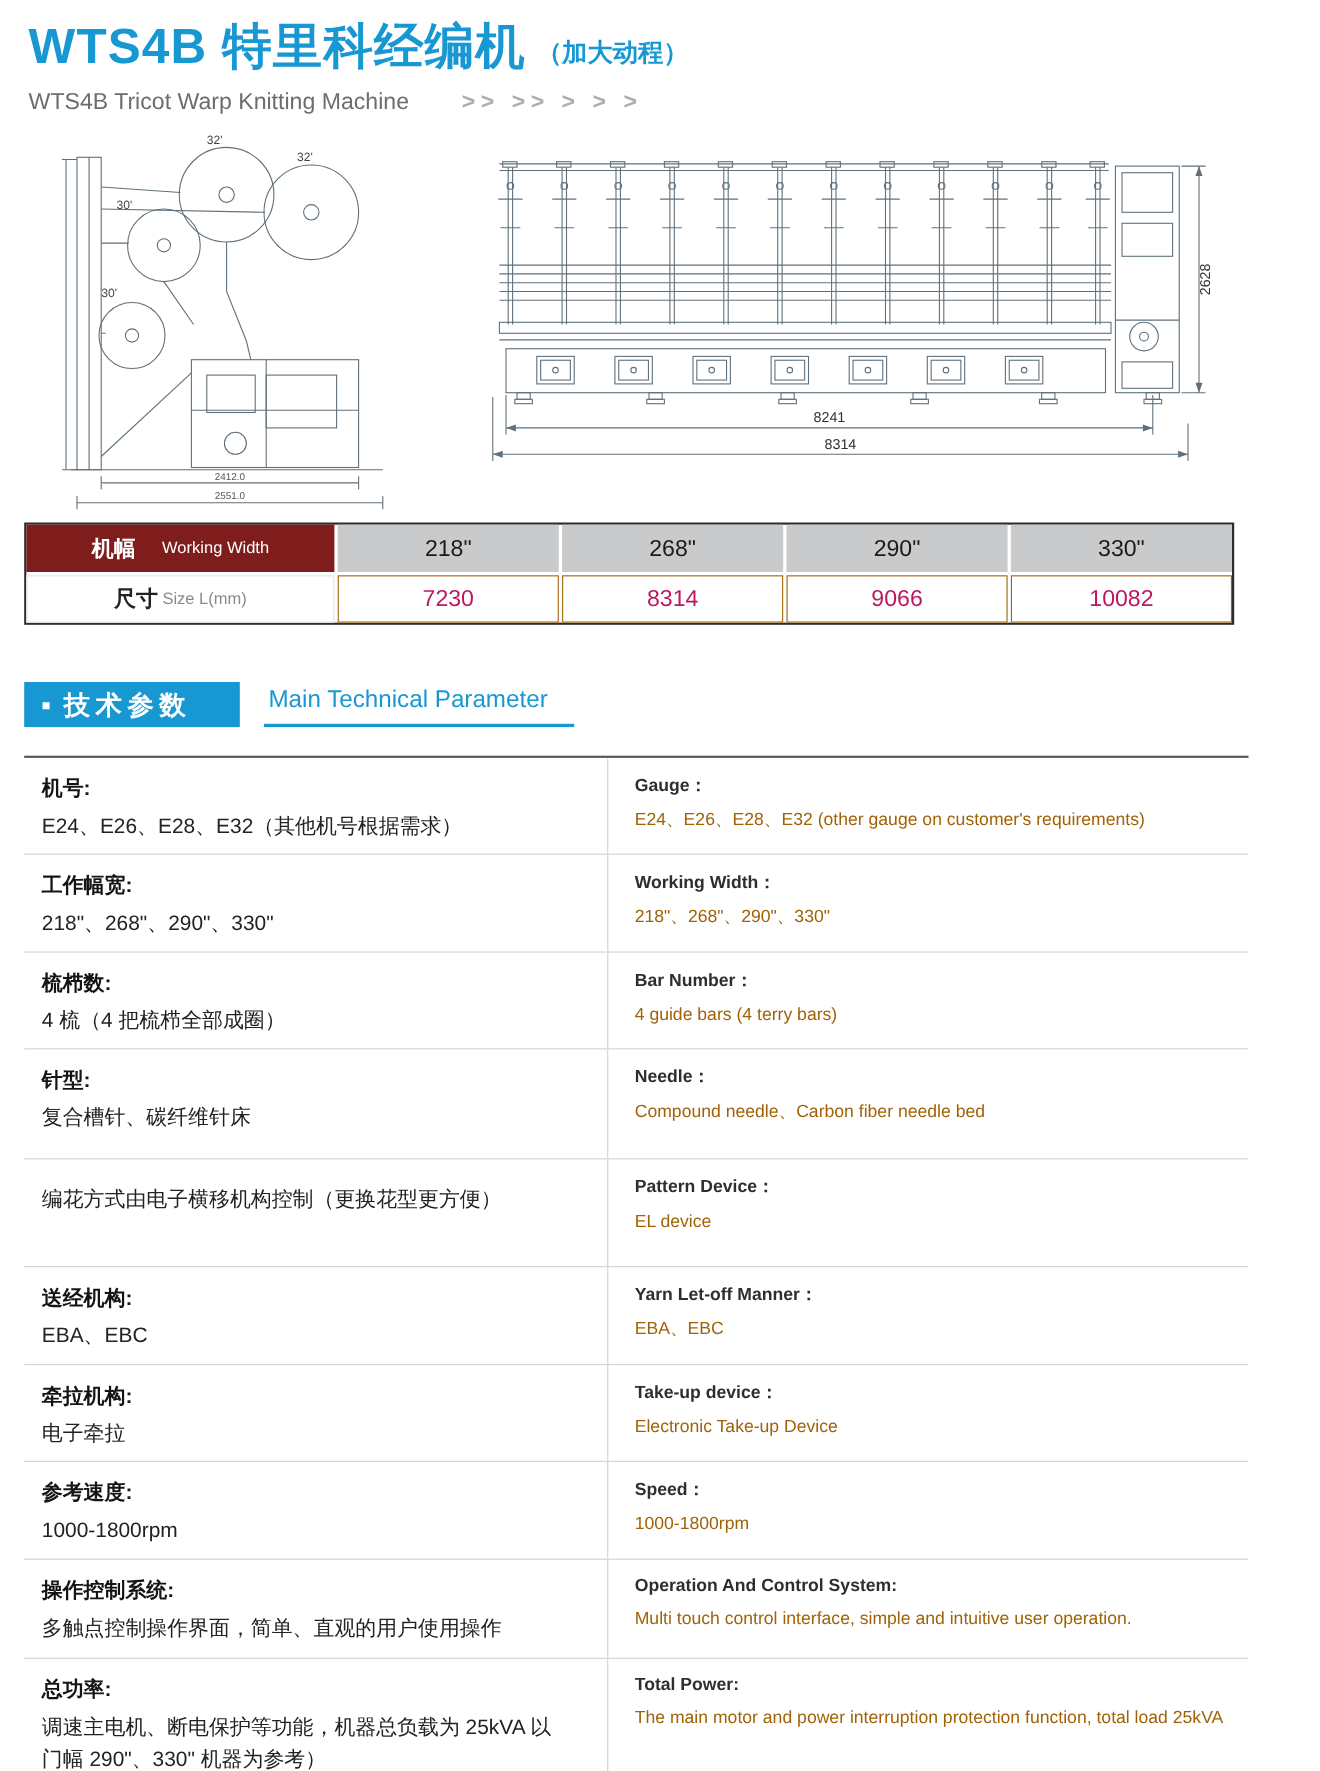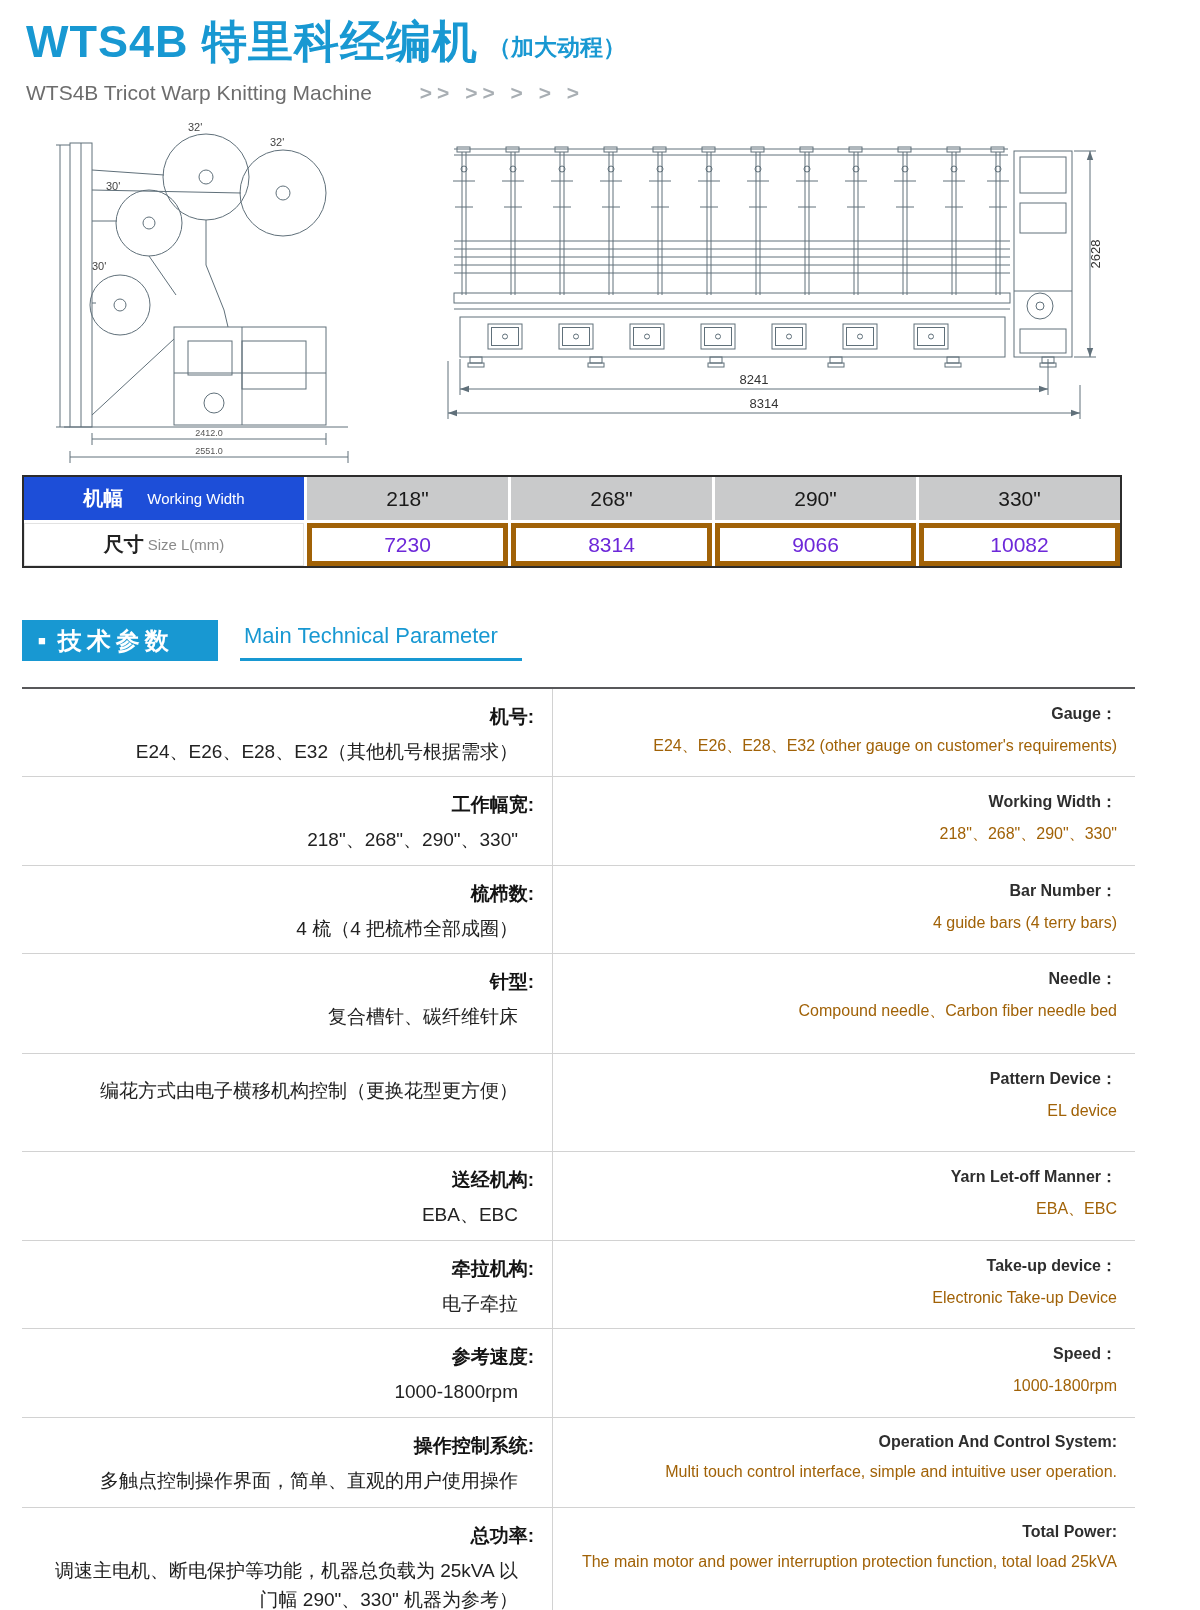--- a/index.html
+++ b/index.html
@@ -26,48 +26,48 @@
   .front-view { margin-left:52px; margin-top:26px; }
 
   
   .size-table {
     margin:10px 0 0 22px; width:1100px;
     border:2px solid #2c2c2c; background:#ffffff;
     display:grid; grid-template-columns:280px 1fr 1fr 1fr 1fr;
     grid-auto-rows:43px; gap:3px;
   }
   .st-cell { display:flex; align-items:center; justify-content:center; }
-  .st-corner { background:#1d4ed8; color:#fff; gap:24px; }
+  .st-corner { background:#7f1d1d; color:#fff; gap:24px; }
   .st-corner .cn { font-size:20px; font-weight:bold; }
   .st-corner .en { font-size:15px; }
   .st-head { background:#c9cacb; font-size:21px; color:#1a1a1a; }
   .st-rowhead { border:1px solid #e2e2e2; gap:4px; background:#fff; }
   .st-rowhead .cn { font-size:20px; font-weight:bold; color:#222; }
   .st-rowhead .en { font-size:15px; color:#8a8a8a; }
-  .st-val { border:5px solid #a16207; font-size:21px; color:#6d28d9; background:#fff; }
+  .st-val { border:1px solid #a16207; font-size:21px; color:#be185d; background:#fff; }
 
   
   .section-header { display:flex; align-items:flex-end; margin:52px 0 0 22px; }
   .section-badge {
     width:196px; height:41px; background:#1898d2; color:#fff;
     display:flex; align-items:center; padding-left:16px; gap:12px;
   }
   .badge-bullet { font-size:13px; line-height:1; }
   .badge-text { font-size:24px; font-weight:bold; letter-spacing:5px; }
   .section-en-wrap { margin-left:22px; border-bottom:3px solid #1898d2; padding:0 24px 9px 4px; }
   .section-en { font-size:22px; color:#1898d2; }
 
   
   .spec-table {
     margin:26px 0 0 22px; width:1113px;
     border-top:2px solid #58585a; border-bottom:5px solid #2f2f38;
   }
   .spec-row { display:grid; grid-template-columns:531px 1fr; }
   .spec-row + .spec-row { border-top:1px solid #d2d2d2; }
-  .spec-cell { padding:15px 18px 10px 16px;text-align:right; }
+  .spec-cell { padding:15px 18px 10px 16px; }
   .spec-cell.cn { border-right:1px solid #d2d2d2; }
   .spec-cell.en { padding-left:24px; }
   .spec-label-cn { font-size:19px; font-weight:bold; color:#141414; }
   .spec-value-cn { font-size:19px; color:#222; margin-top:7px; line-height:1.55; max-width:480px; }
   .spec-label-en { font-size:16px; font-weight:bold; color:#2e2e2e; }
   .spec-value-en { font-size:16px; color:#a16207; margin-top:9px; line-height:1.5; }
   .spec-row:nth-child(1){min-height:79px}
   .spec-row:nth-child(2){min-height:79px}
   .spec-row:nth-child(3){min-height:86px}
   .spec-row:nth-child(4){min-height:100px}

